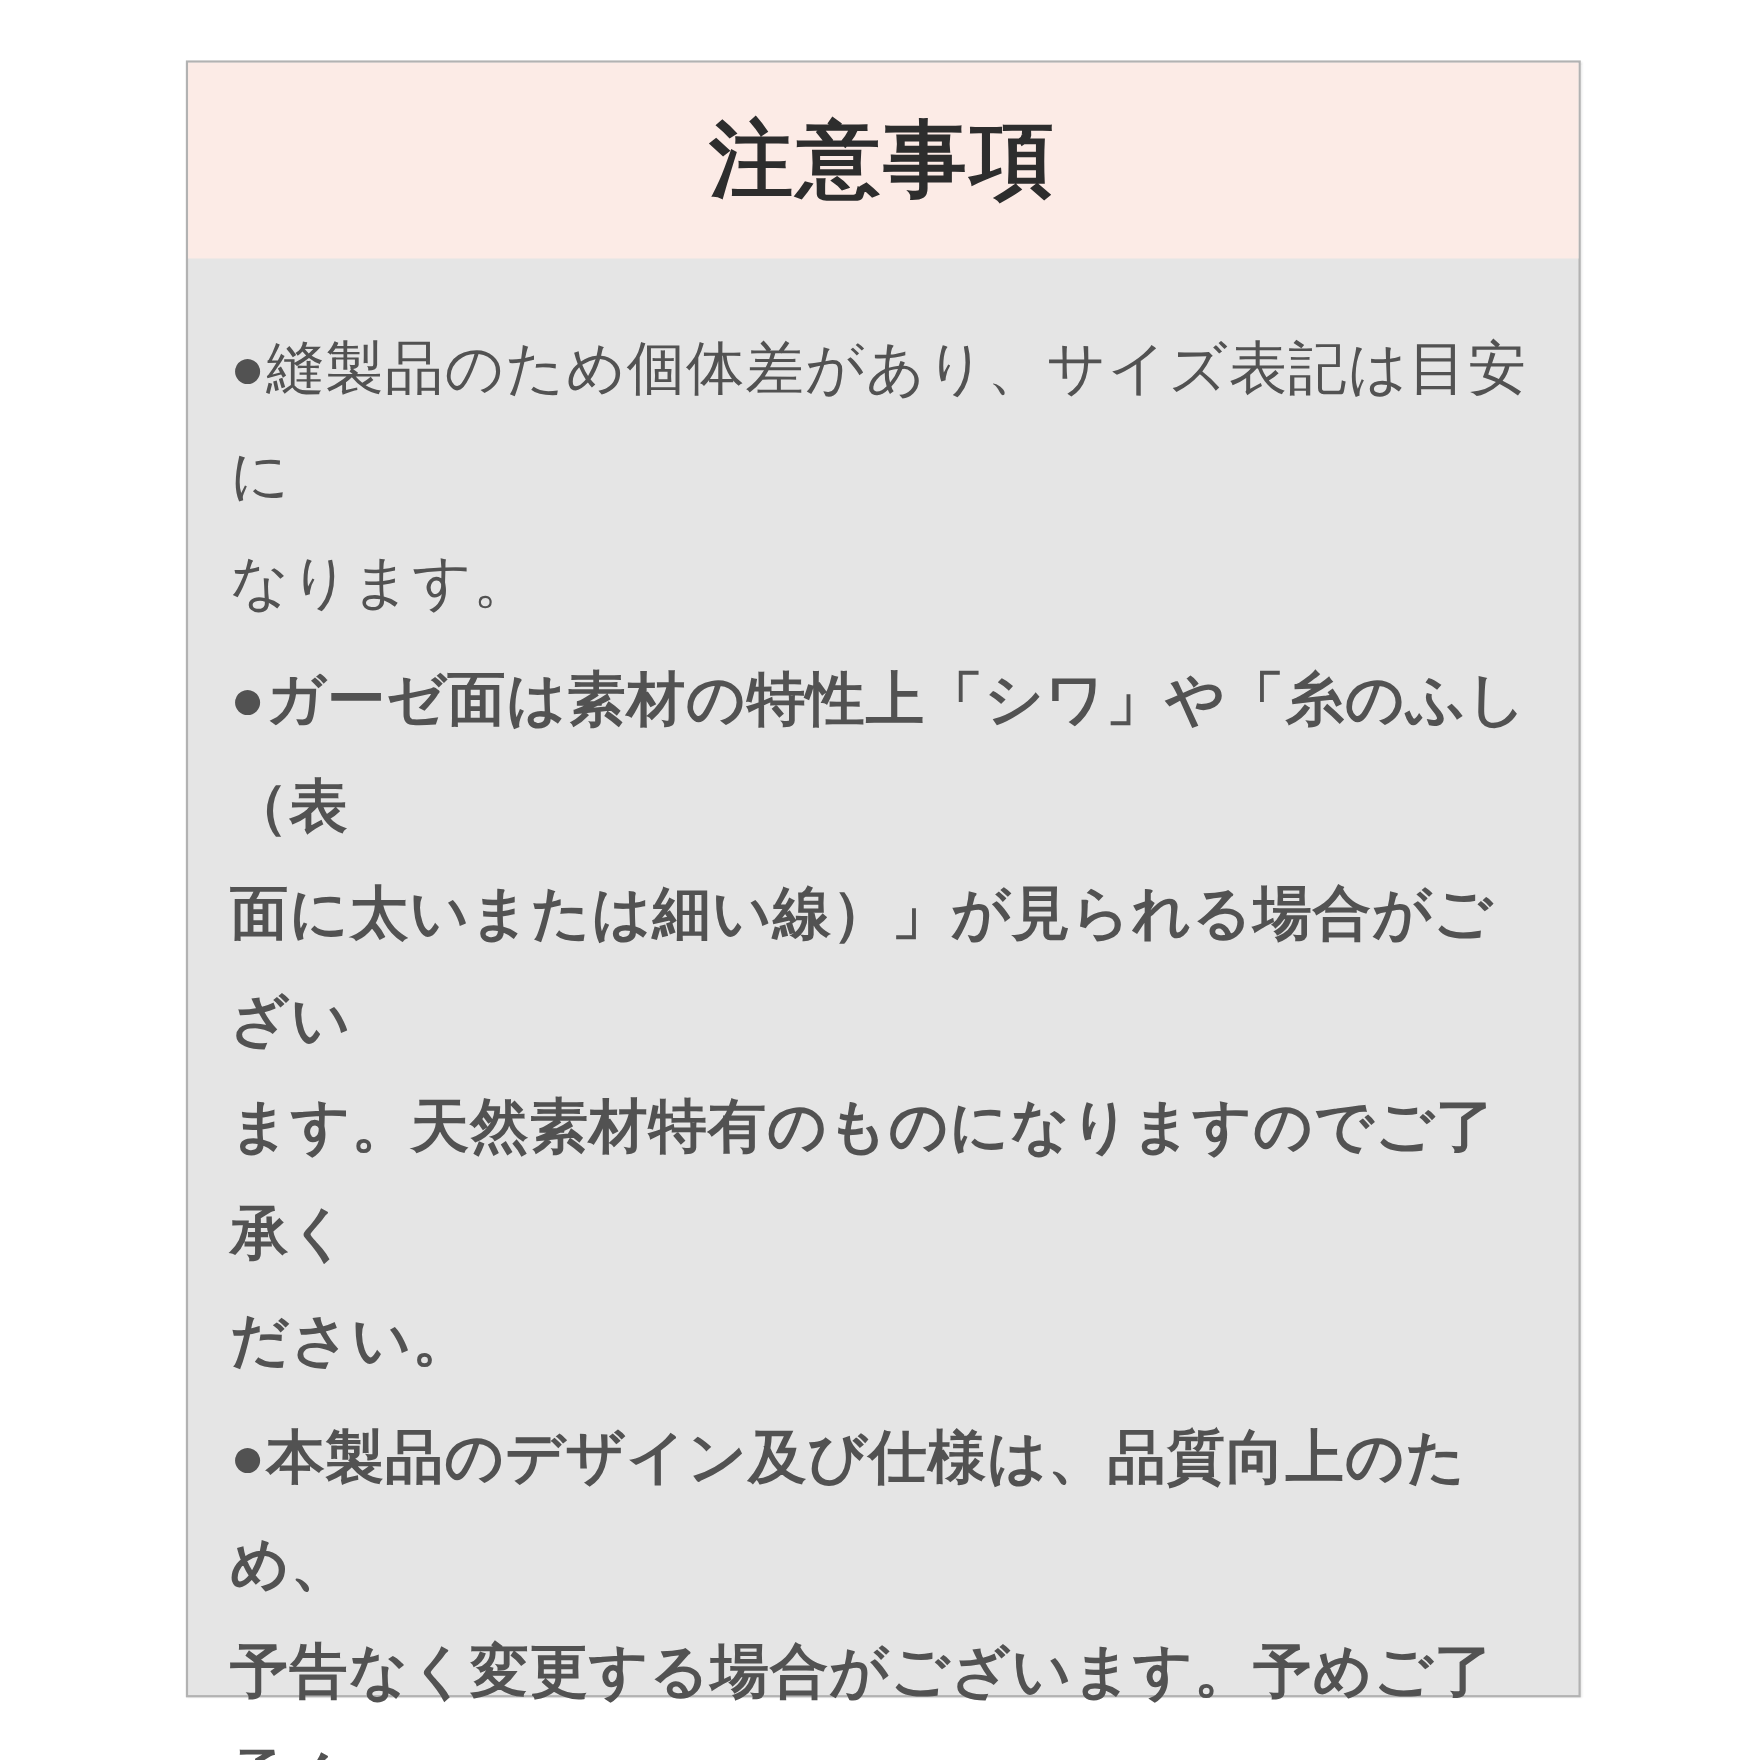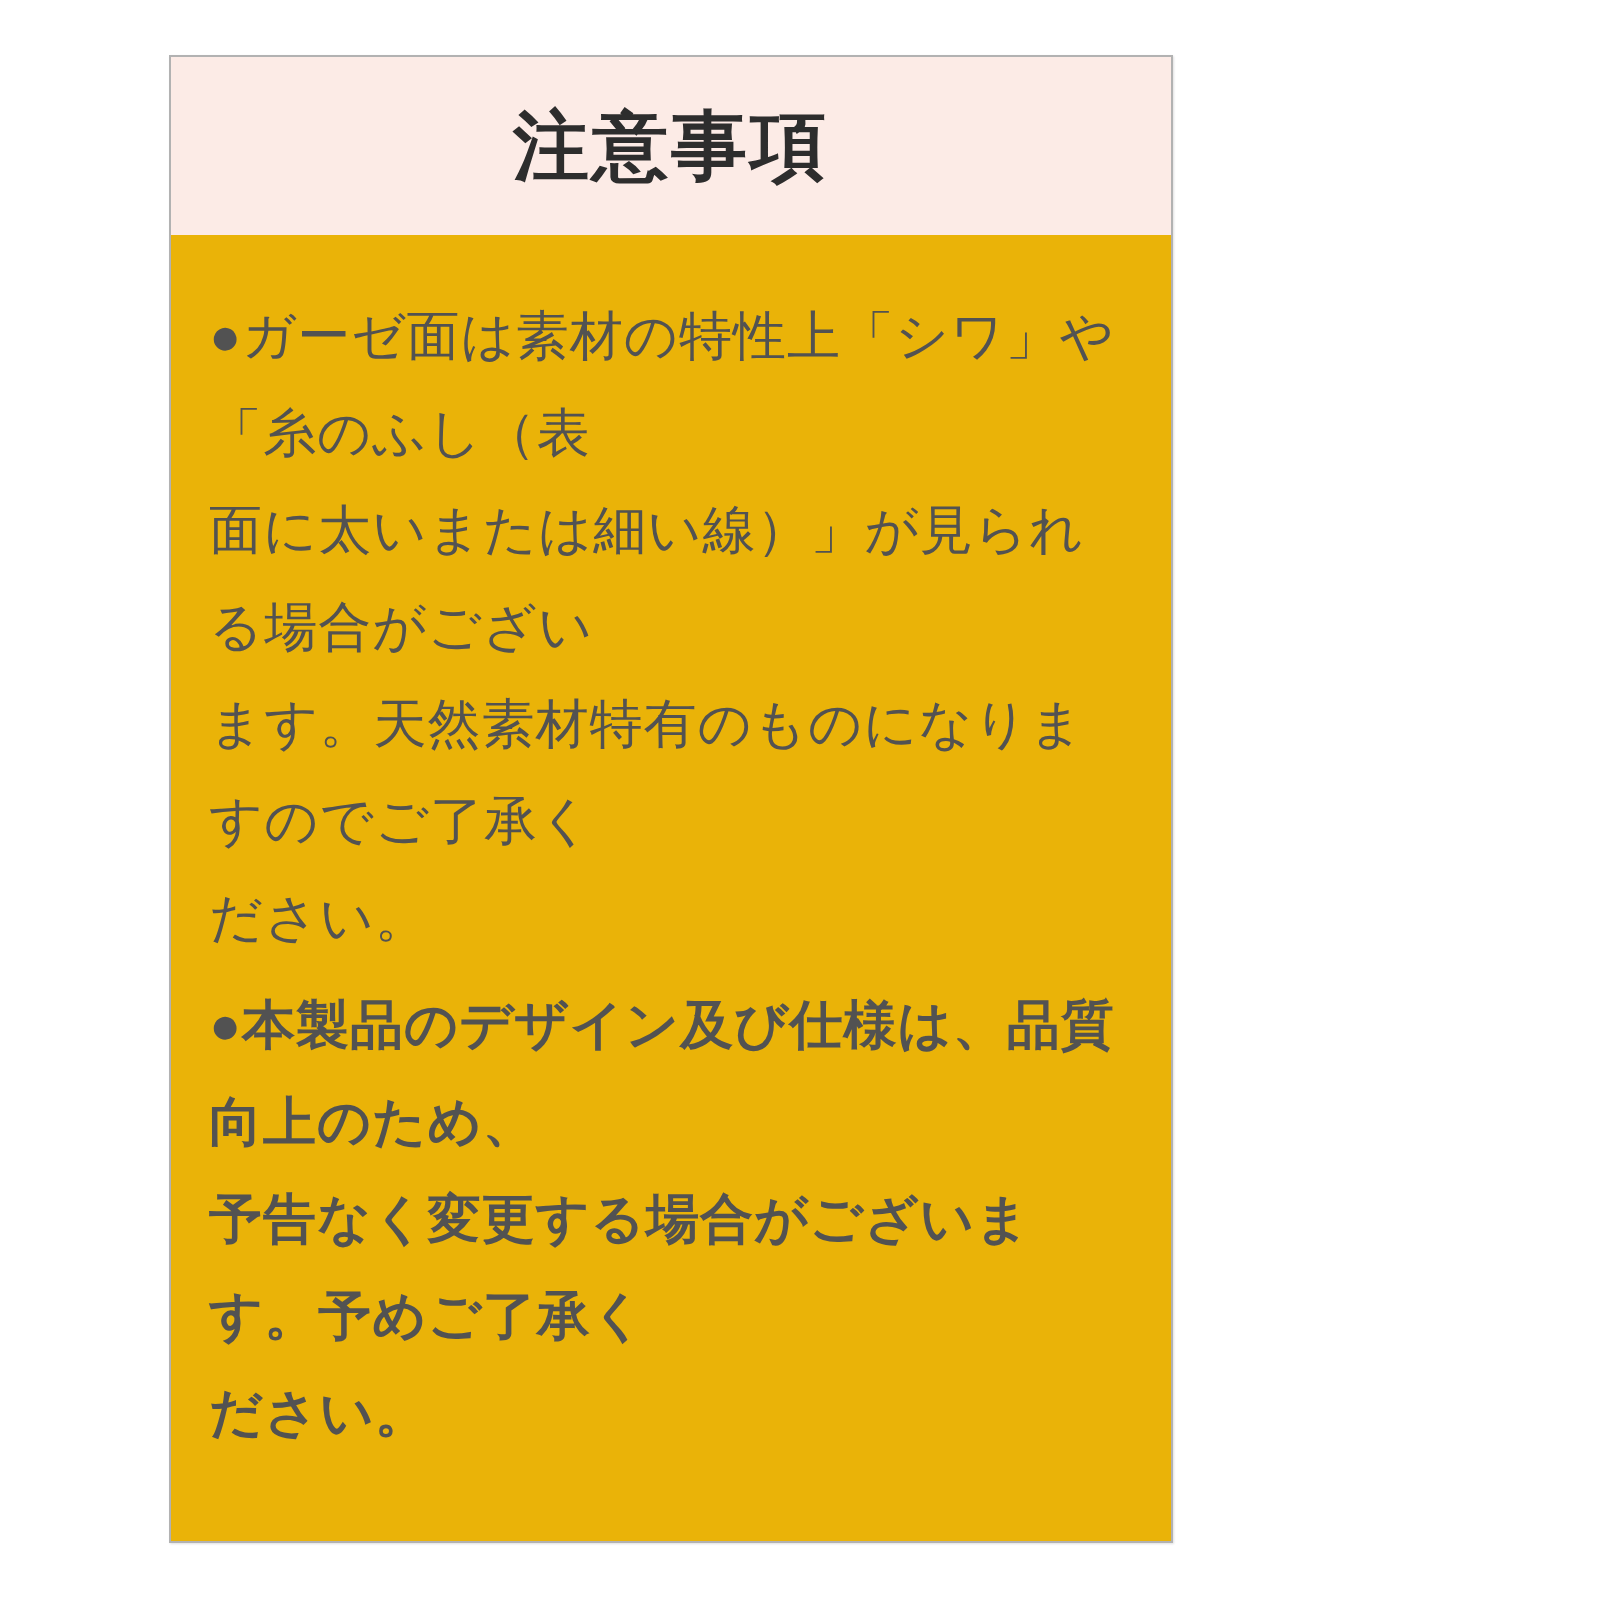--- a/index.html
+++ b/index.html
@@ -12,25 +12,25 @@
     position: relative;
     width: 1600px;
     height: 1600px;
     background: #ffffff;
     overflow: hidden;
   }
   .notice-box {
     position: absolute;
     left: 169px;
     top: 55px;
-    width: 1004px;
+    width: 1268px;
     height: 1488px;
     box-sizing: border-box;
     border: 2px solid #b2b2b2;
-    background: #eab308;
+    background: #e5e5e5;
     box-shadow: 1px 1px 2px rgba(0,0,0,0.12);
   }
   .notice-header {
     height: 178px;
     background: #fcebe6;
     display: flex;
     align-items: center;
     justify-content: center;
   }
   .notice-title {
@@ -59,20 +59,22 @@
 </style>
 </head>
 <body>
 
 <div class="page">
   <div class="notice-box">
     <div class="notice-header">
       <div class="notice-title">注意事項</div>
     </div>
     <div class="notice-body">
+      <p class="notice-item">●縫製品のため個体差があり、サイズ表記は目安に
+なります。</p>
       <p class="notice-item">●ガーゼ面は素材の特性上「シワ」や「糸のふし（表
 面に太いまたは細い線）」が見られる場合がござい
 ます。天然素材特有のものになりますのでご了承く
 ださい。</p>
       <p class="notice-item">●本製品のデザイン及び仕様は、品質向上のため、
 予告なく変更する場合がございます。予めご了承く
 ださい。</p>
 
     </div>
   </div>

